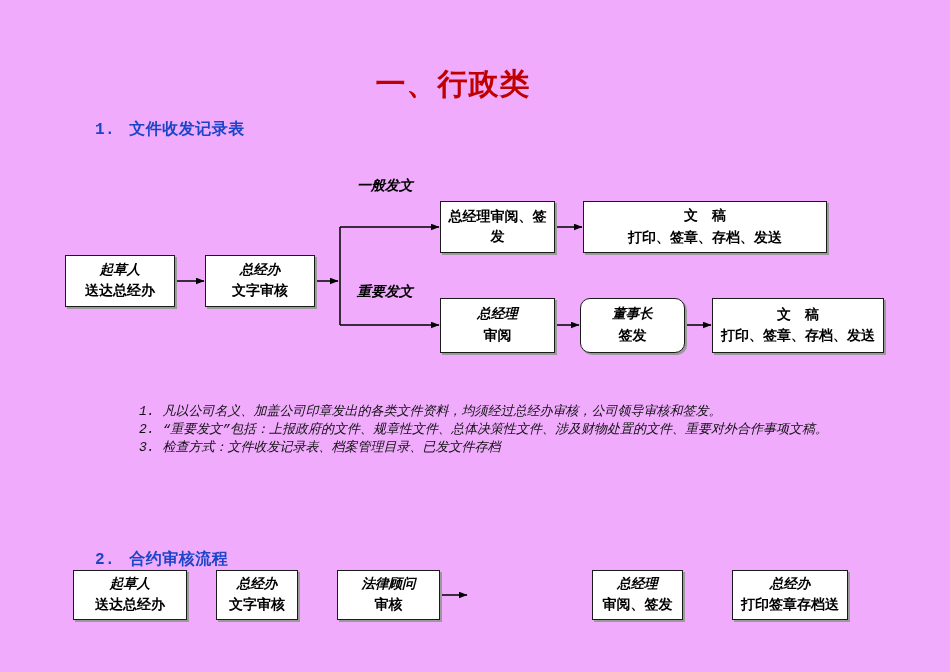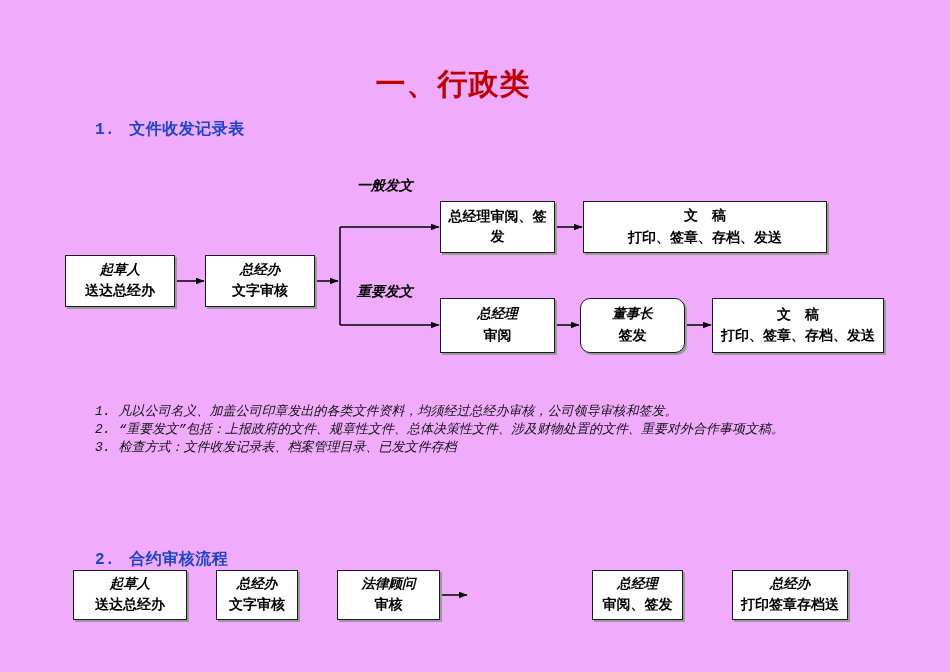--- a/index.html
+++ b/index.html
@@ -24,21 +24,21 @@
   .fbox .l1{font-size:13.5px;font-weight:bold;font-style:italic;}
   .fbox .l2{font-size:14px;font-weight:bold;}
   .fbox.allbold .l1{font-style:normal;font-size:14px;}
   .branch-label{
     position:absolute;font-size:14px;font-weight:bold;font-style:italic;
   }
   .connectors{position:absolute;left:0;top:0;pointer-events:none;}
   .notes{position:absolute;left:95px;top:403px;width:840px;}
   .notes .notes-head{font-size:13.5px;font-weight:bold;line-height:20px;}
   .notes .note-line{
-    font-size:13px;font-style:italic;line-height:18px;white-space:nowrap;color:#111;
+    font-size:13px;font-style:italic;line-height:18px;white-space:nowrap;color:#111;margin-left:44px;
   }
 </style>
 </head>
 <body>
 
 <div class="page">
 
   <div class="page-title" style="color:#C00000;">一、行政类</div>
 
   <div class="sec-head" style="left:95px;top:119px;color:#1B45C8;">

